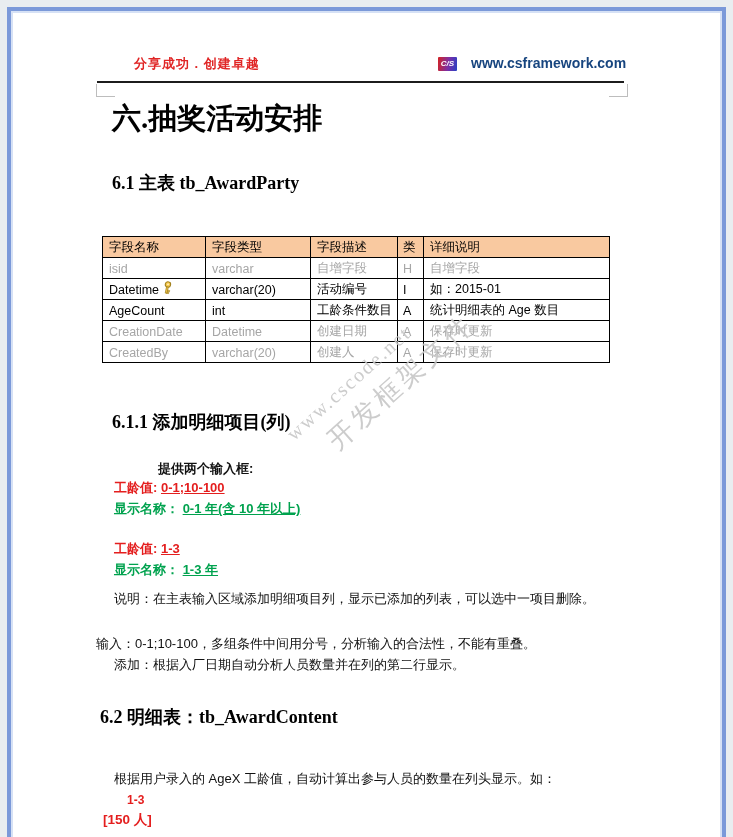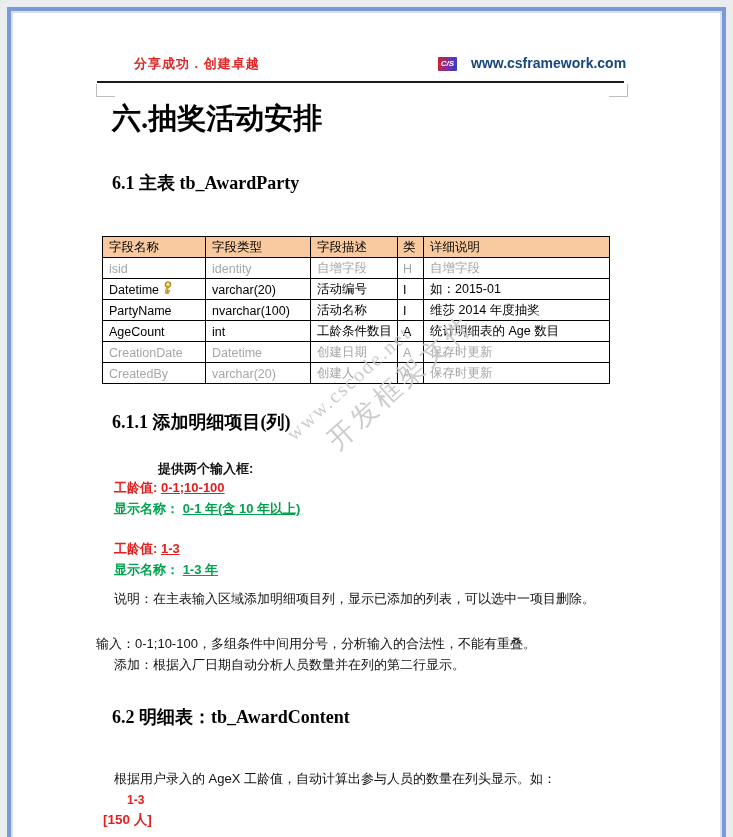--- a/index.html
+++ b/index.html
@@ -30,21 +30,21 @@
   .hdr-line { left:97px; top:81px; width:527px; height:0; border-top:2px solid #1c1c1c; }
   .corner { width:19px; height:13px; top:84px; }
   .corner-left  { left:96px;  border-left:1px solid #bdbdbd; border-bottom:1px solid #bdbdbd; }
   .corner-right { left:609px; border-right:1px solid #bdbdbd; border-bottom:1px solid #bdbdbd; }
 
   
   .doc-title { left:112px; top:100px; font-family:"Liberation Serif", serif; font-size:29px; font-weight:bold; }
   .h2 { font-family:"Liberation Serif", serif; font-size:18px; font-weight:bold; }
   .h61  { left:112px; top:172px; }
   .h611 { left:112px; top:411px; }
-  .h62  { left:112px; top:706px; }
+  .h62  { left:100px; top:706px; }
 
   
   .fields { left:102px; top:236px; position:absolute; border-collapse:collapse; table-layout:fixed; width:507px;
             font-size:12.5px; }
   .fields th, .fields td { border:1.5px solid #000; padding:2px 0 1px 6px; height:19px;
             overflow:hidden; white-space:nowrap; text-align:left; font-weight:normal; }
   .fields th { background:#f9c9a0; }
   .fields td.cls, .fields th.cls { padding:2px 4px 1px 5px; }
   .muted { color:#a6a6a6; }
   .keycell { display:inline-flex; align-items:center; gap:3px; }
@@ -107,21 +107,21 @@
         <th>字段名称</th>
         <th>字段类型</th>
         <th>字段描述</th>
         <th class="cls">类</th>
         <th>详细说明</th>
       </tr>
     </thead>
     <tbody>
       <tr class="muted">
         <td>isid</td>
-        <td>identity</td>
+        <td>varchar</td>
         <td>自增字段</td>
         <td class="cls">H</td>
         <td>自增字段</td>
       </tr>
       <tr>
         <td>
           <span class="keycell">
               <span>Datetime</span>
               <span class="key-icon"><svg width="10" height="13" viewBox="0 0 10 13">
                   <circle cx="5" cy="3.4" r="2.7" fill="#f6c84c" stroke="#a07f1c" stroke-width="1"></circle>
@@ -131,27 +131,20 @@
                   <rect x="5.8" y="11" width="1.7" height="1.2" fill="#f6c84c" stroke="#a07f1c" stroke-width="0.6"></rect>
                 </svg></span>
             </span>
         </td>
         <td>varchar(20)</td>
         <td>活动编号</td>
         <td class="cls">I</td>
         <td>如：2015-01</td>
       </tr>
       <tr>
-        <td>PartyName</td>
-        <td>nvarchar(100)</td>
-        <td>活动名称</td>
-        <td class="cls">I</td>
-        <td>维莎 2014 年度抽奖</td>
-      </tr>
-      <tr>
         <td>AgeCount</td>
         <td>int</td>
         <td>工龄条件数目</td>
         <td class="cls">A</td>
         <td>统计明细表的 Age 数目</td>
       </tr>
       <tr class="muted">
         <td>CreationDate</td>
         <td>Datetime</td>
         <td>创建日期</td>

